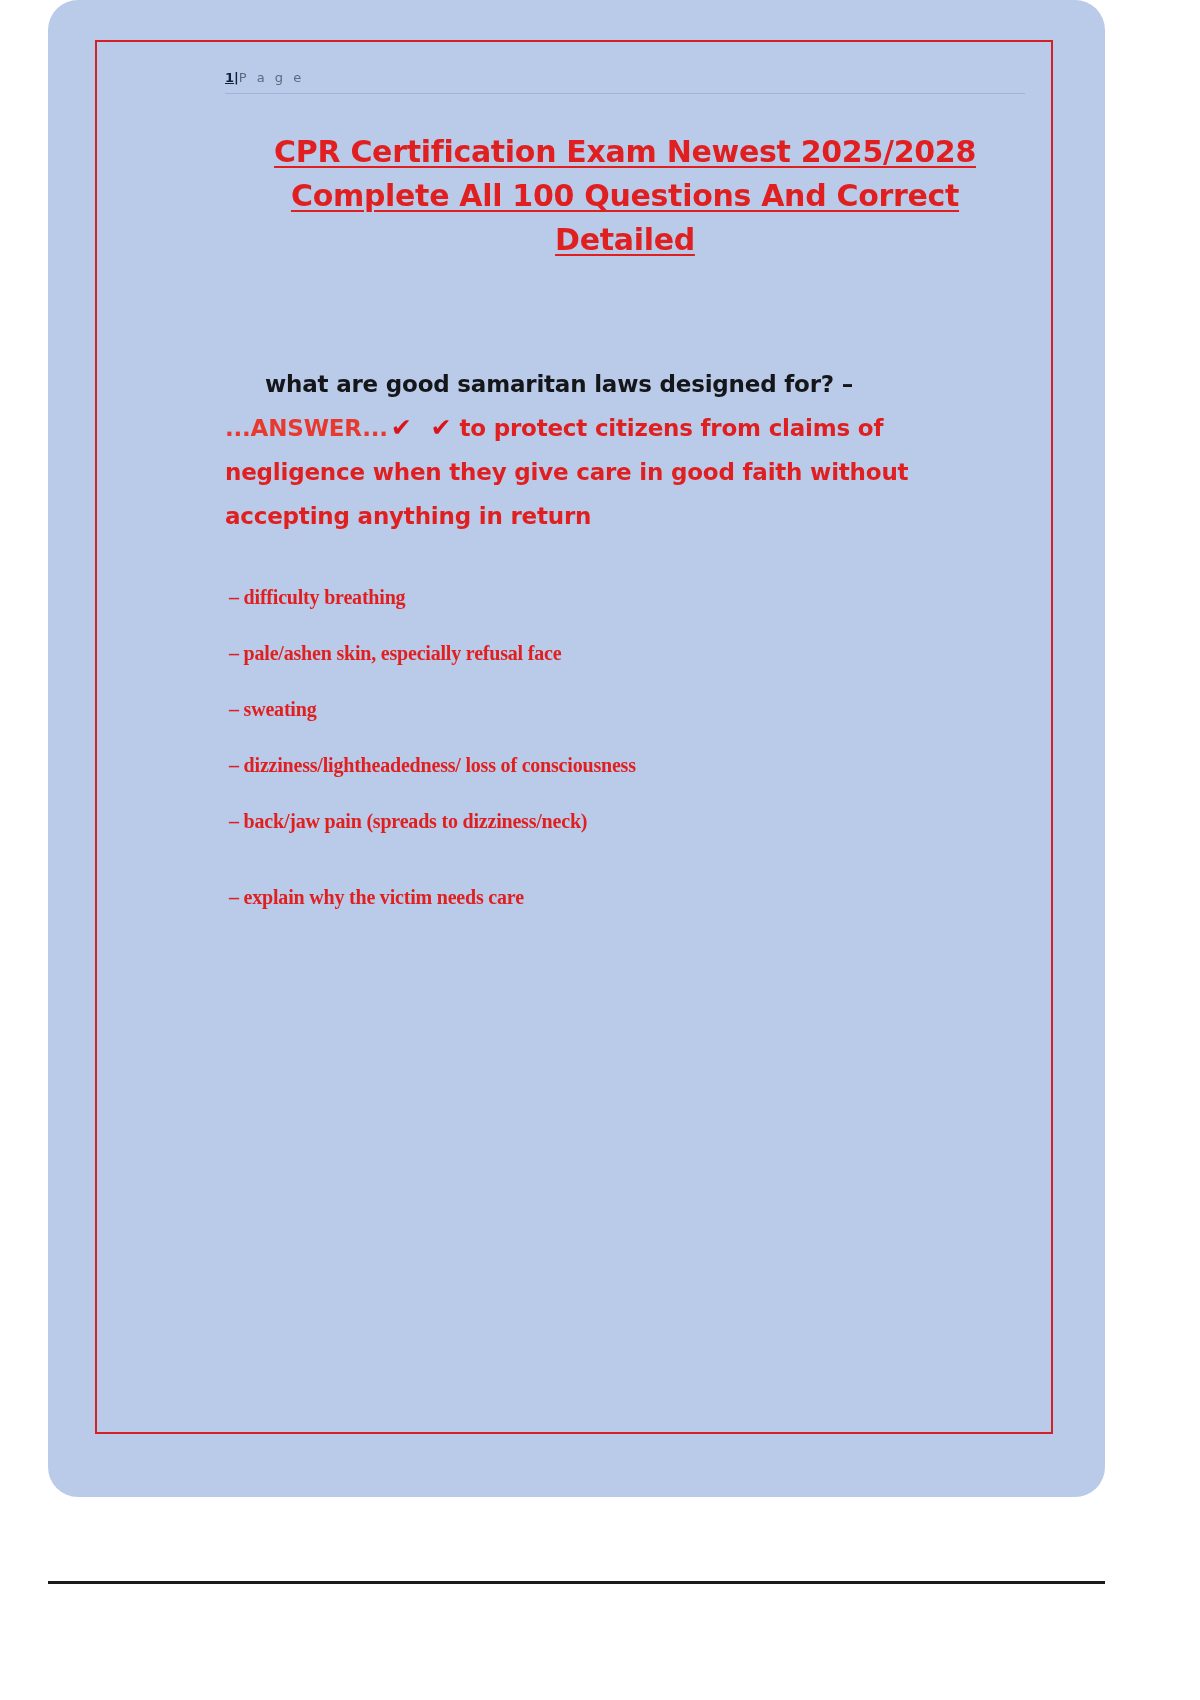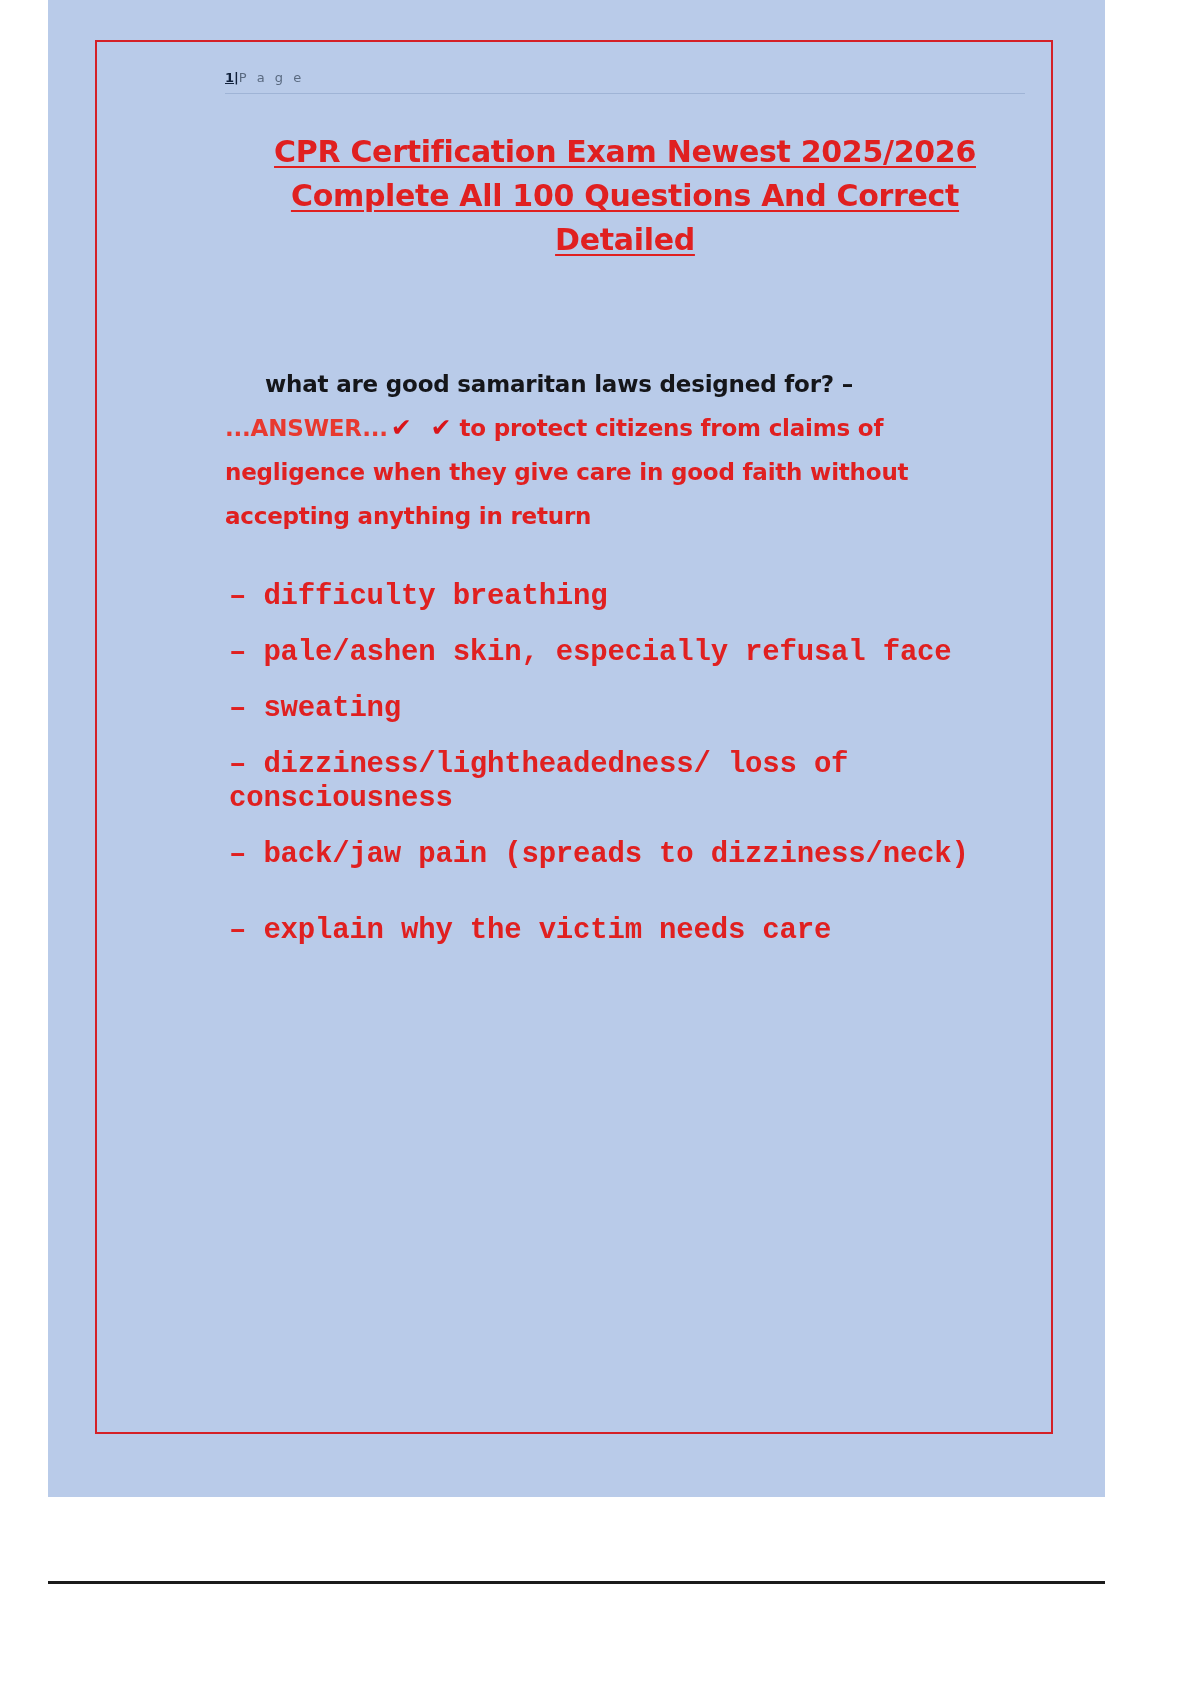--- a/index.html
+++ b/index.html
@@ -17,20 +17,21 @@
 
   
   .page-sheet {
     position: absolute;
     left: 48px;
     top: 0px;
     width: 1057px;
     height: 1497px;
     background: #b9cbe9;
     box-sizing: border-box;
+    border-radius: 30px;
   }
 
   .red-frame {
     position: absolute;
     left: 47px;
     top: 40px;
     width: 958px;
     height: 1394px;
     border: 2px solid #d42027;
     box-sizing: border-box;
@@ -117,23 +118,23 @@
     padding: 0 3px;
   }
   .ans-text {
     color: #e02020;
   }
 
   .bullets {
     margin-top: 12px;
   }
   .bullet-line {
-    font-family: Liberation Mono, monospace;
-    font-weight: bold;
-    font-size: 29px;
+    font-family: Liberation Serif, serif;
+    font-weight: bold;
+    font-size: 20px;
     line-height: 34px;
     color: #e02020;
     margin-bottom: 22px;
     padding-left: 4px;
     letter-spacing: -0.2px;
   }
 
   
   .next-page-edge {
     position: absolute;
@@ -153,21 +154,21 @@
 
   <div class="red-frame">
 
     <div class="content">
 
       <div class="page-header">
         <span class="pg-num">1</span><span class="pg-bar">|</span><span class="pg-word">P a g e</span>
       </div>
 
       <div class="doc-title">
-        <span class="tline">CPR Certification Exam Newest 2025/2026</span>
+        <span class="tline">CPR Certification Exam Newest 2025/2028</span>
         <span class="tline">Complete All 100 Questions And Correct Detailed</span>
       </div>
 
       <div class="qa-list">
 
         <div class="qa-block">
           <div class="qa-body">
             <span class="q-text">what are good samaritan laws designed for? –</span>
             <span class="ans-label">...ANSWER...</span><span class="checks">✔&nbsp;✔</span><span class="ans-text">to protect citizens from claims of negligence when they give care in good faith without accepting anything in return</span>
           </div>

